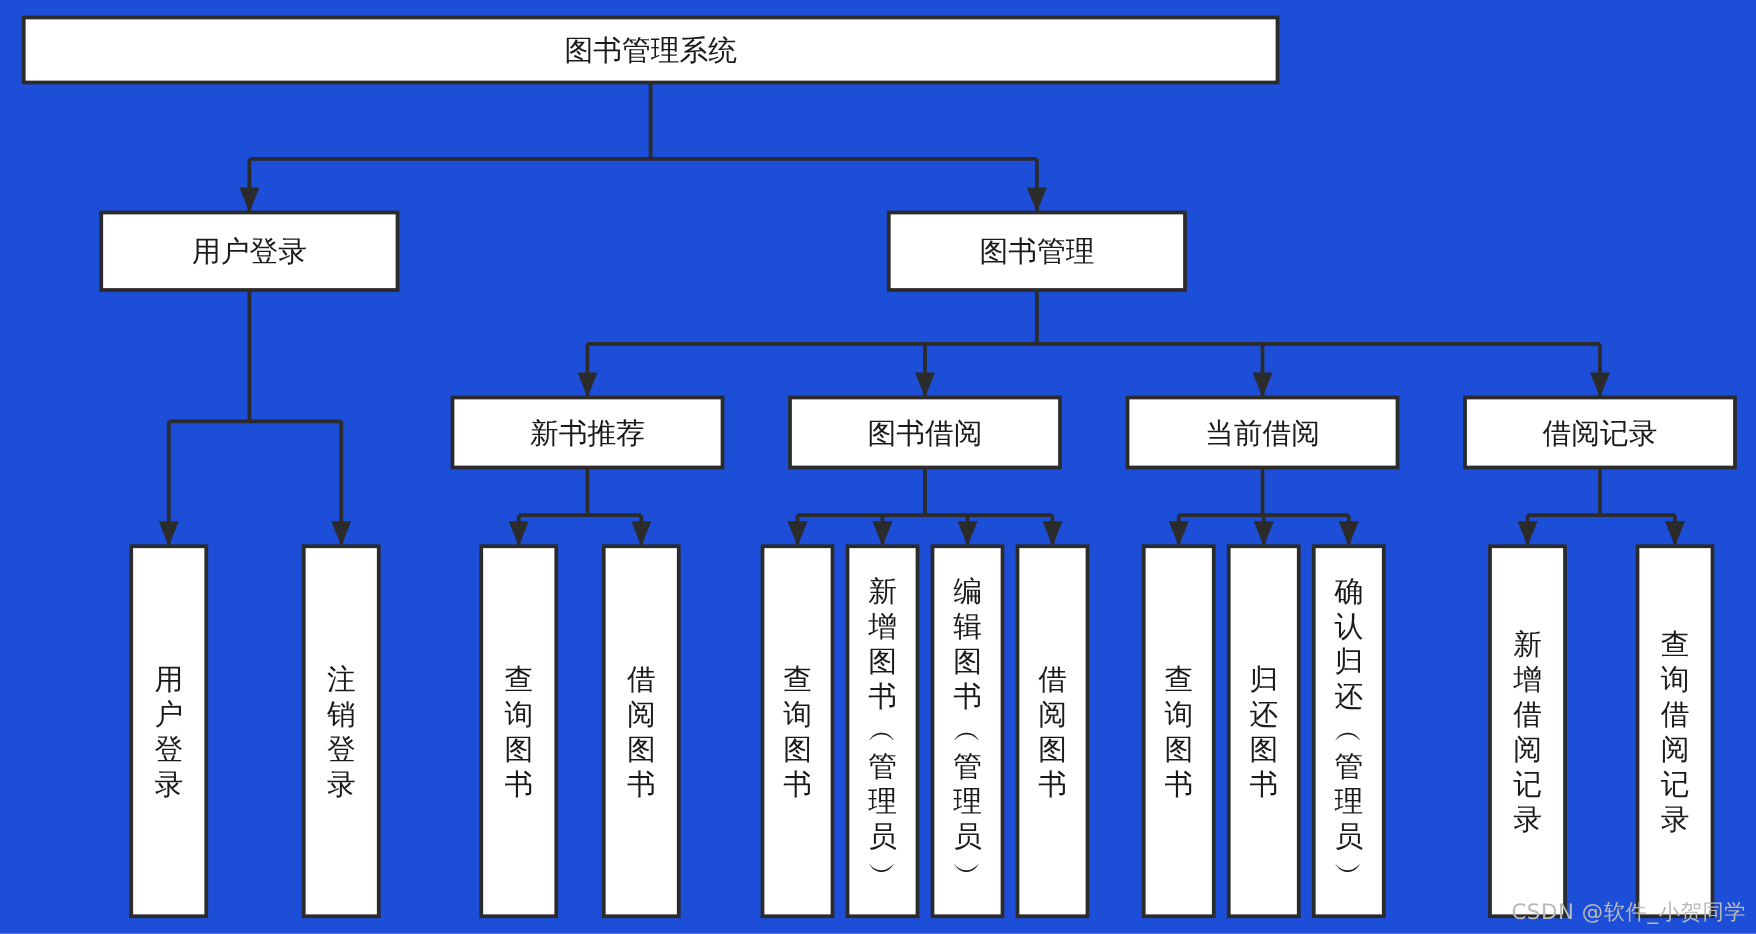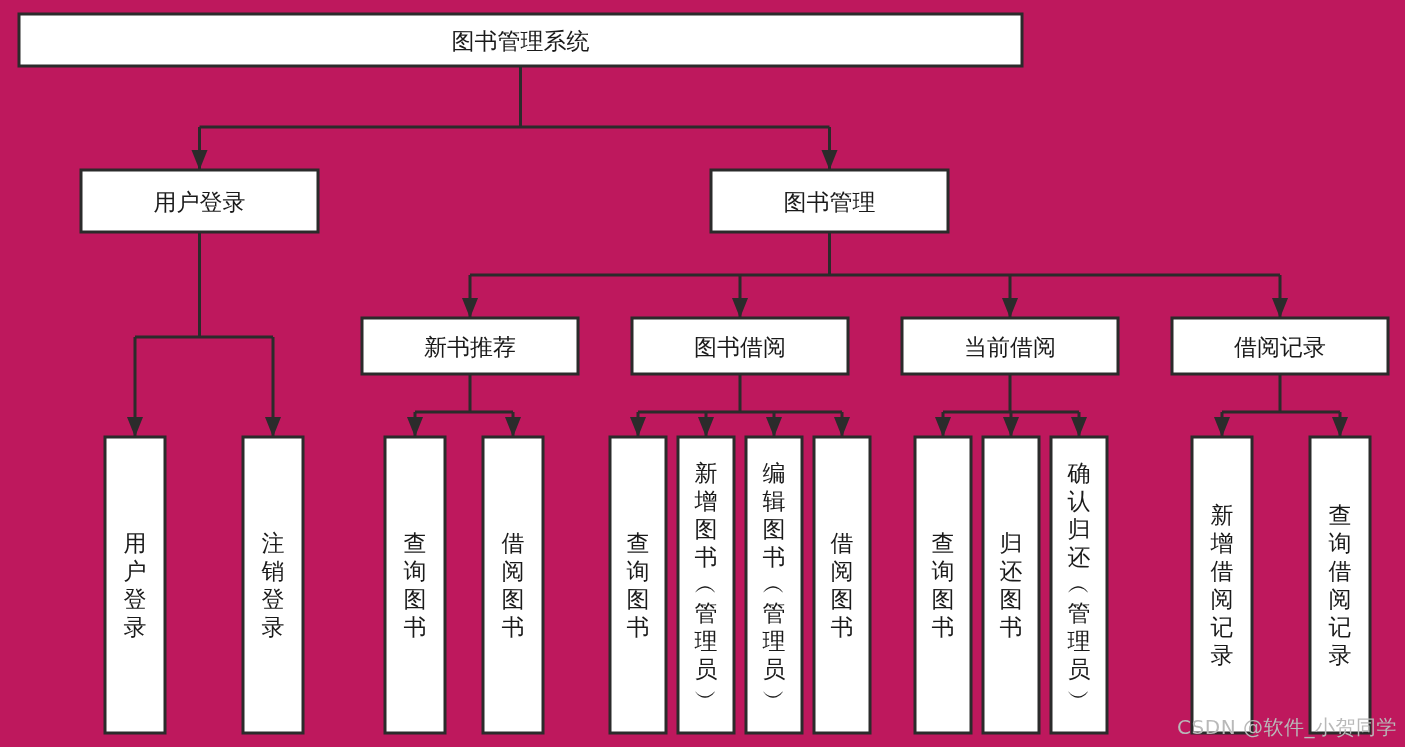--- a/index.html
+++ b/index.html
@@ -11,21 +11,21 @@
   body {
     width: 1405px;
     height: 747px;
     overflow: hidden;
     font-family: "DejaVu Sans", "Liberation Sans", sans-serif;
   }
   #diagram-root {
     position: relative;
     width: 1405px;
     height: 747px;
-    background: #be185d;
+    background: #1d4ed8;
   }
   #tree-svg {
     position: absolute;
     left: 0;
     top: 0;
     width: 1405px;
     height: 747px;
     display: block;
   }
   .node-box {
@@ -54,21 +54,21 @@
     font-family: "DejaVu Sans", "Liberation Sans", sans-serif;
     font-size: 23px;
     fill: #1a1a1a;
     text-anchor: middle;
   }
   .watermark-text {
     position: absolute;
     right: 8px;
     bottom: 6px;
     font-family: "DejaVu Sans", "Liberation Sans", sans-serif;
-    font-size: 20px;
+    font-size: 17px;
     color: #b9b9b9;
     letter-spacing: 0.5px;
     white-space: nowrap;
     user-select: none;
   }
 </style>
 </head>
 <body>
 
 <div id="diagram-root">

